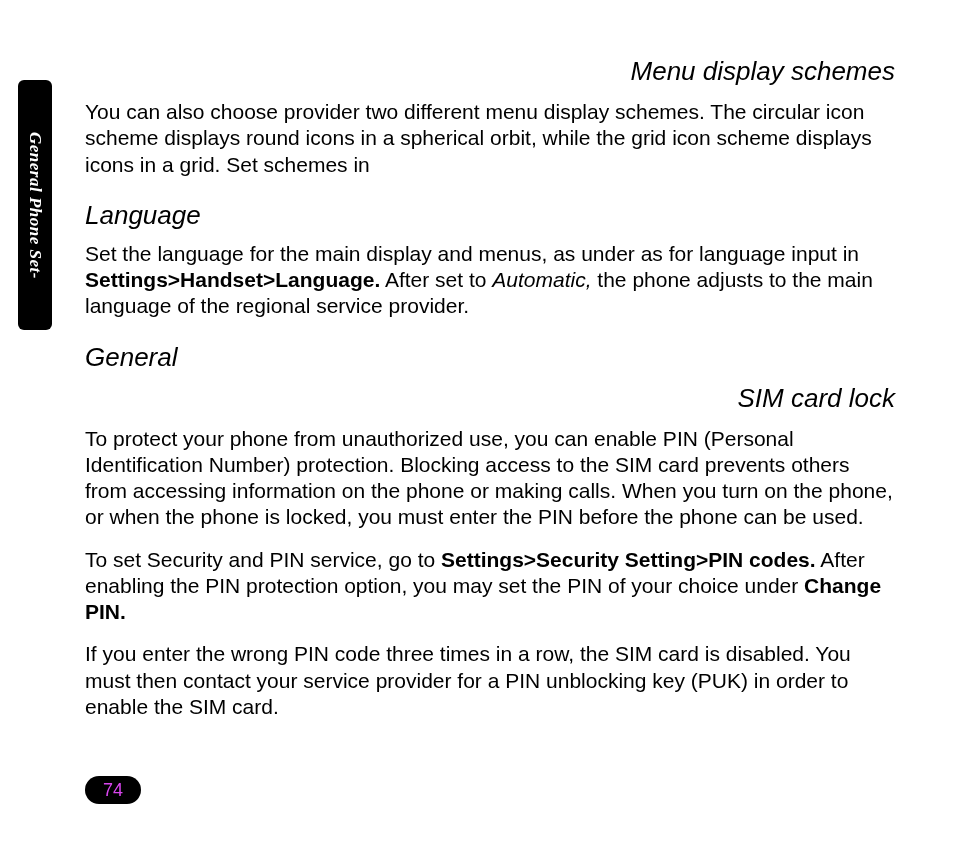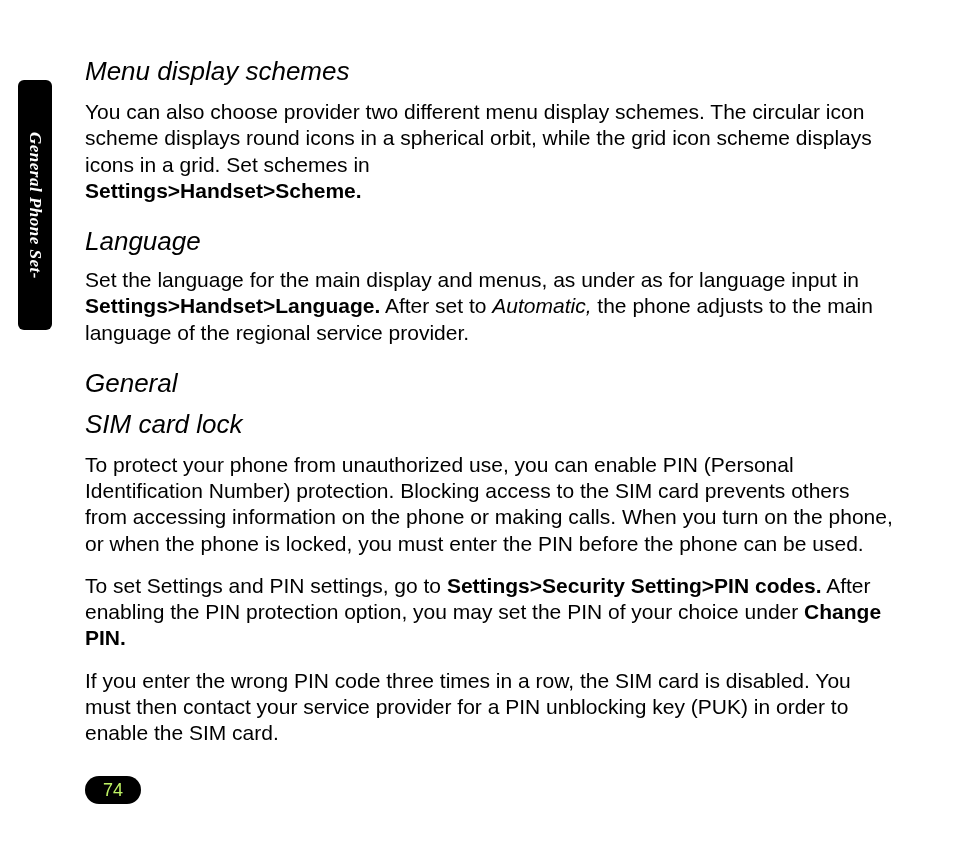--- a/index.html
+++ b/index.html
@@ -39,20 +39,21 @@
     left: 85px;
     top: 56px;
     width: 810px;
   }
   .h-sub {
     font-family: Arial, Helvetica, sans-serif;
     font-style: italic;
     font-weight: normal;
     font-size: 26px;
     margin: 0 0 12px 0;
+    text-align: right;
   }
   .h-main {
     font-family: Arial, Helvetica, sans-serif;
     font-style: italic;
     font-weight: normal;
     font-size: 26px;
     margin: 22px 0 10px 0;
   }
   p {
     font-size: 21px;
@@ -67,50 +68,49 @@
     font-style: italic;
   }
   .page-num {
     position: absolute;
     left: 85px;
     top: 776px;
     width: 56px;
     height: 28px;
     background: #000;
     border-radius: 14px;
-    color: #bef264;
+    color: #d946ef;
     font-size: 18px;
     text-align: center;
     line-height: 28px;
     font-family: Arial, Helvetica, sans-serif;
   }
 </style>
 </head>
 <body>
 
 <div class="side-tab">
   <span>General Phone Set-</span>
 </div>
 
 <div class="content">
 
   <div class="h-sub">Menu display schemes</div>
   <p>
     <span>You can also choose provider two different menu display schemes. The circular icon scheme displays round icons in a spherical orbit, while the grid icon scheme displays icons in a grid. Set schemes in </span><br>
-    <span class="menu-path">Settings&gt;Handset&gt;Scheme.</span>
   </p>
 
   <div class="h-main">Language</div>
   <p>
     <span>Set the language for the main display and menus, as under as for language input in </span><span class="menu-path">Settings&gt;Handset&gt;Language.</span><span> After set to </span><span class="ital">Automatic,</span><span> the phone adjusts to the main language of the regional service provider.</span>
   </p>
 
   <div class="h-main">General</div>
   <div class="h-sub" style="">SIM card lock</div>
   <p>To protect your phone from unauthorized use, you can enable PIN (Personal Identification Number) protection. Blocking access to the SIM card prevents others from accessing information on the phone or making calls. When you turn on the phone, or when the phone is locked, you must enter the PIN before the phone can be used.</p>
   <p>
-    <span>To set Settings and PIN settings, go to </span><span class="menu-path">Settings&gt;Security Setting&gt;PIN codes.</span><span> After enabling the PIN protection option, you may set the PIN of your choice under </span><span class="menu-path">Change PIN.</span>
+    <span>To set Security and PIN service, go to </span><span class="menu-path">Settings&gt;Security Setting&gt;PIN codes.</span><span> After enabling the PIN protection option, you may set the PIN of your choice under </span><span class="menu-path">Change PIN.</span>
   </p>
   <p>If you enter the wrong PIN code three times in a row, the SIM card is disabled. You must then contact your service provider for a PIN unblocking key (PUK) in order to enable the SIM card.</p>
 
 </div>
 
 <div class="page-num">74</div>
 
 </body></html>

